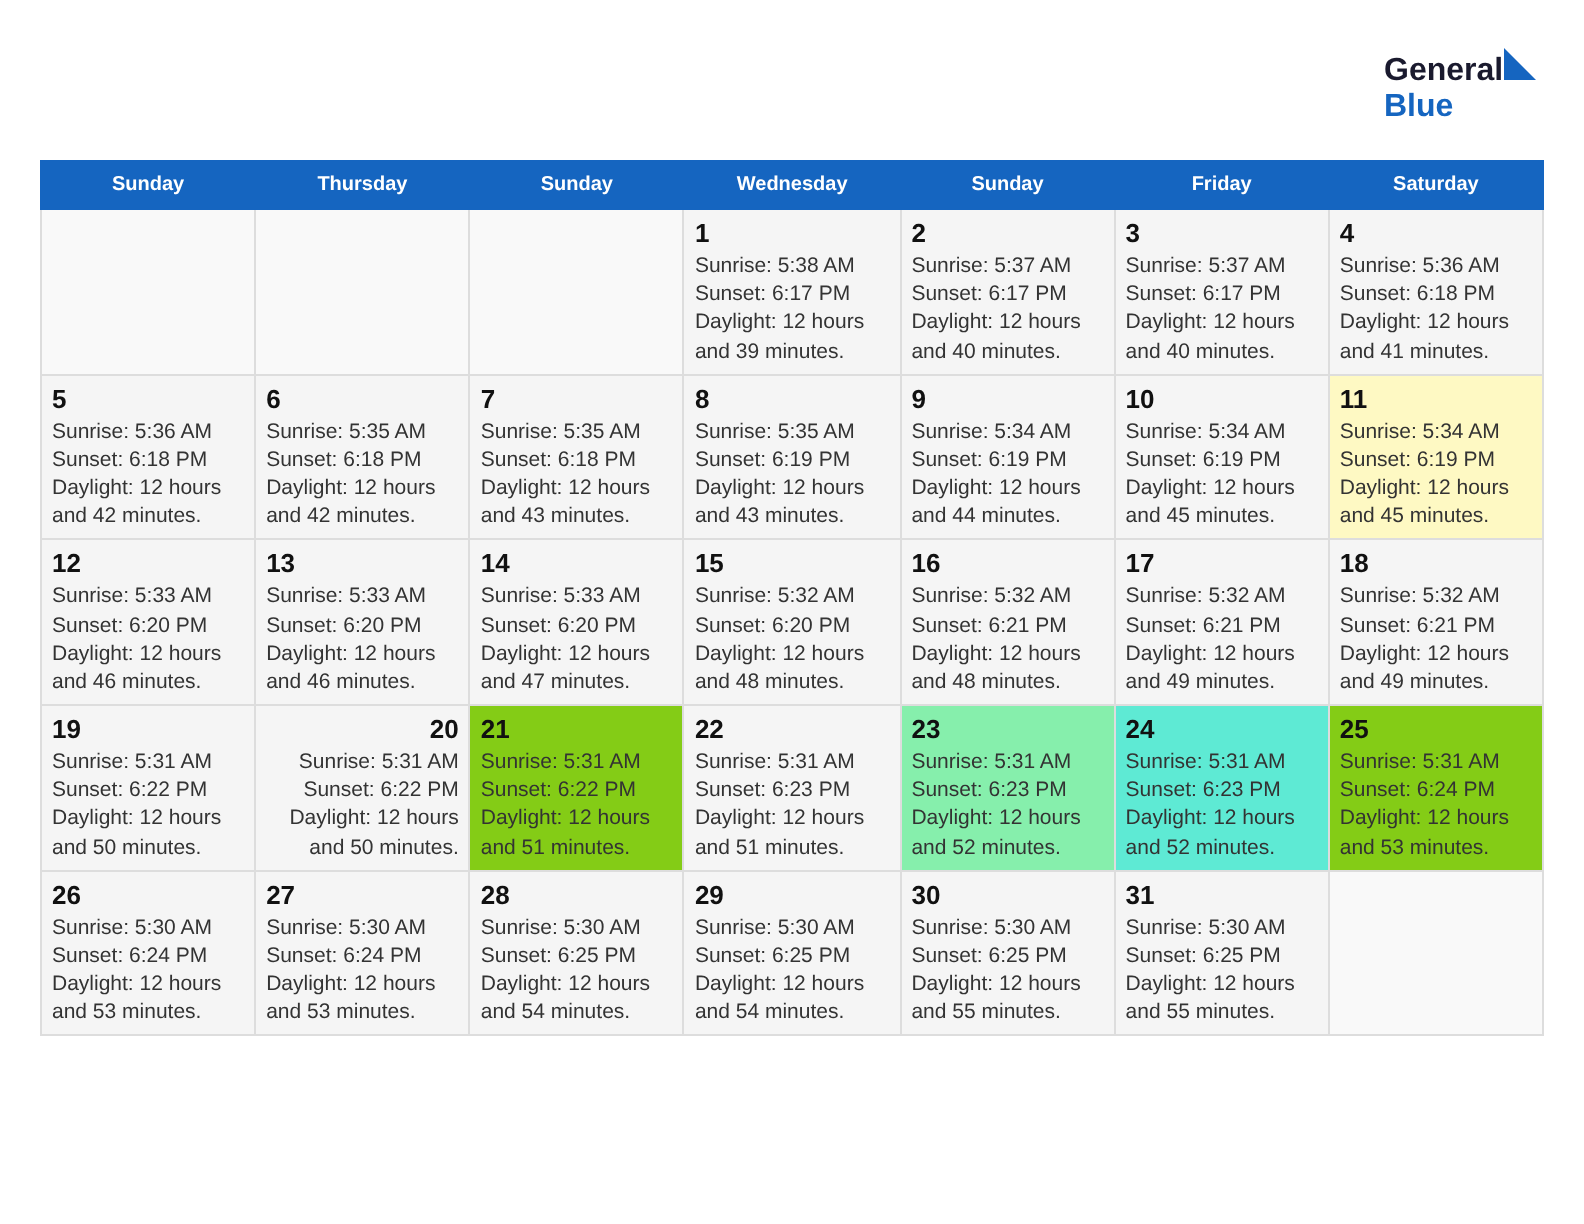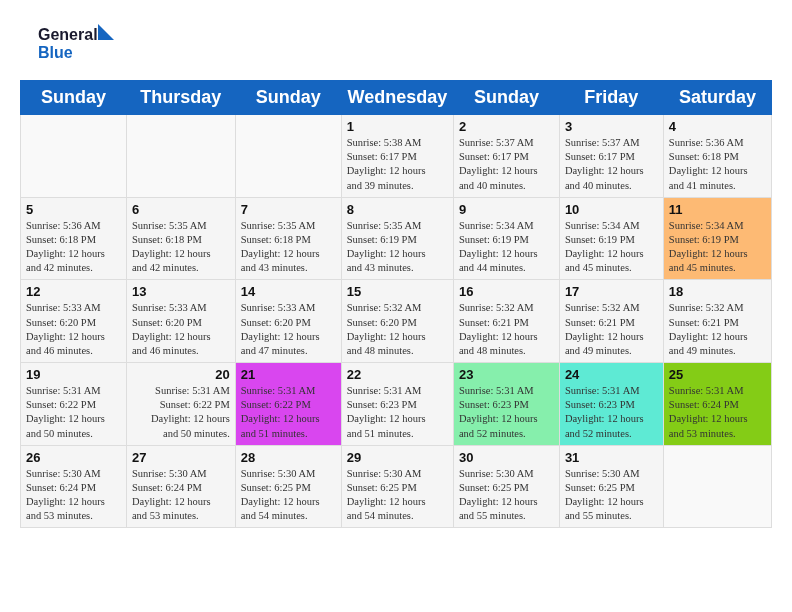--- a/index.html
+++ b/index.html
@@ -5,21 +5,21 @@
     * { margin: 0; padding: 0; box-sizing: border-box; }
     body {
       font-family: Arial, sans-serif;
       background: #fff;
       width: 792px;
       min-height: 612px;
       padding: 20px;
     }
     .header {
       display: flex;
-      justify-content: flex-start;
+      justify-content: flex-end;
       align-items: flex-start;
       margin-bottom: 16px;
       margin-left: 18px;
     }
     .logo {
       display: flex;
       align-items: center;
       gap: 2px;
     }
     .logo-icon {
@@ -40,21 +40,21 @@
     .calendar-table {
       width: 100%;
       border-collapse: collapse;
       font-size: 11px;
     }
     .calendar-table thead th {
       background-color: #1565c0;
       color: #fff;
       text-align: center;
       padding: 6px 4px;
-      font-size: 18px;
+      font-size: 10px;
       font-weight: bold;
       border: 1px solid #1565c0;
     }
     .calendar-table tbody tr {
       border-bottom: 1px solid #ccc;
     }
     .calendar-table tbody td {
       border: 1px solid #ddd;
       vertical-align: top;
       padding: 4px 5px;
@@ -69,21 +69,20 @@
       font-weight: bold;
       font-size: 13px;
       color: #111;
       display: block;
       margin-bottom: 2px;
     }
     .day-info {
       color: #333;
       font-size: 10.5px;
       line-height: 1.35;
-      font-family: Liberation Serif, serif;
     }
     .week-row td {
       background-color: #fff;
     }
     .week-row:nth-child(odd) td {
       background-color: #f5f5f5;
     }
   </style>
 </head>
 <body>
@@ -184,21 +183,21 @@
 Daylight: 12 hours
 and 44 minutes.</div>
         </td>
         <td style="background-color: rgb(245, 245, 245);">
           <span class="day-number">10</span>
           <div class="day-info" style="white-space: pre-line;">Sunrise: 5:34 AM
 Sunset: 6:19 PM
 Daylight: 12 hours
 and 45 minutes.</div>
         </td>
-        <td style="background-color: #fdba74;">
+        <td style="background-color: #fef9c3;">
           <span class="day-number">11</span>
           <div class="day-info" style="white-space: pre-line;">Sunrise: 5:34 AM
 Sunset: 6:19 PM
 Daylight: 12 hours
 and 45 minutes.</div>
         </td>
       </tr>
       <tr class="week-row">
         <td>
           <span class="day-number">12</span>
@@ -258,21 +257,21 @@
 Daylight: 12 hours
 and 50 minutes.</div>
         </td>
         <td style="background-color: rgb(245, 245, 245); text-align: right;">
           <span class="day-number">20</span>
           <div class="day-info" style="white-space: pre-line;">Sunrise: 5:31 AM
 Sunset: 6:22 PM
 Daylight: 12 hours
 and 50 minutes.</div>
         </td>
-        <td style="background-color: #d946ef;">
+        <td style="background-color: #84cc16;">
           <span class="day-number">21</span>
           <div class="day-info" style="white-space: pre-line;">Sunrise: 5:31 AM
 Sunset: 6:22 PM
 Daylight: 12 hours
 and 51 minutes.</div>
         </td>
         <td style="background-color: rgb(245, 245, 245);">
           <span class="day-number">22</span>
           <div class="day-info" style="white-space: pre-line;">Sunrise: 5:31 AM
 Sunset: 6:23 PM

